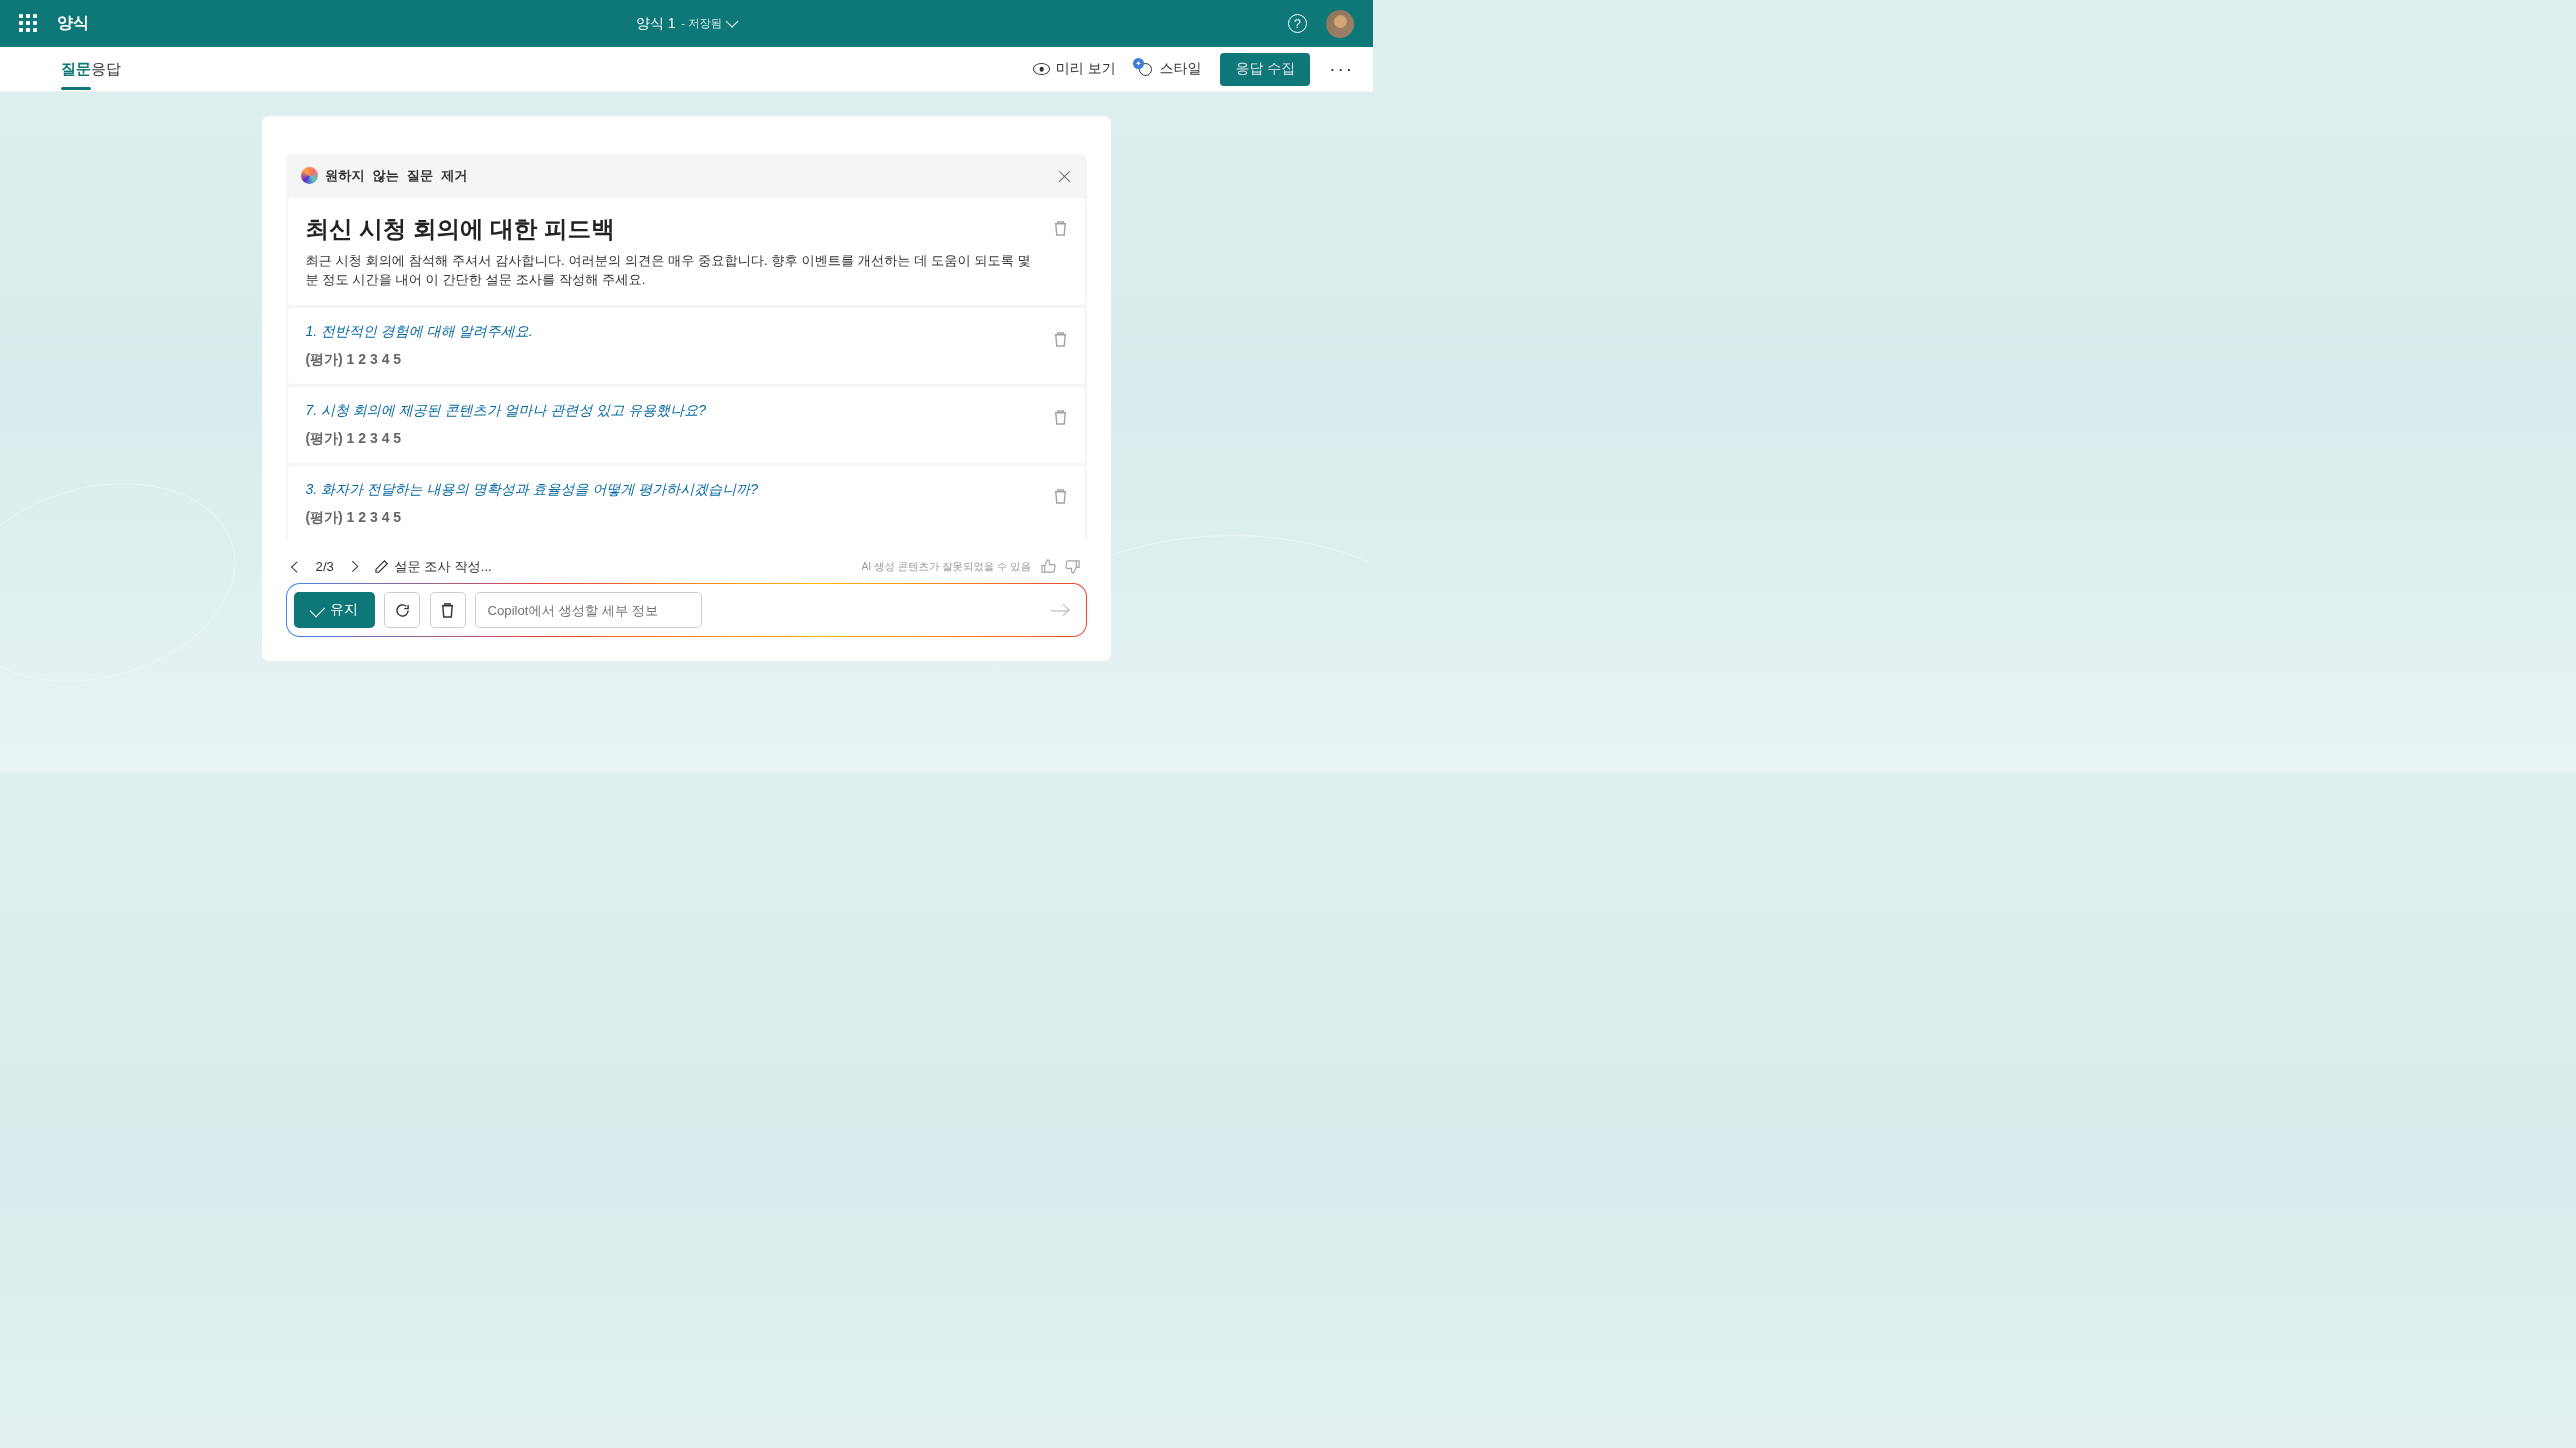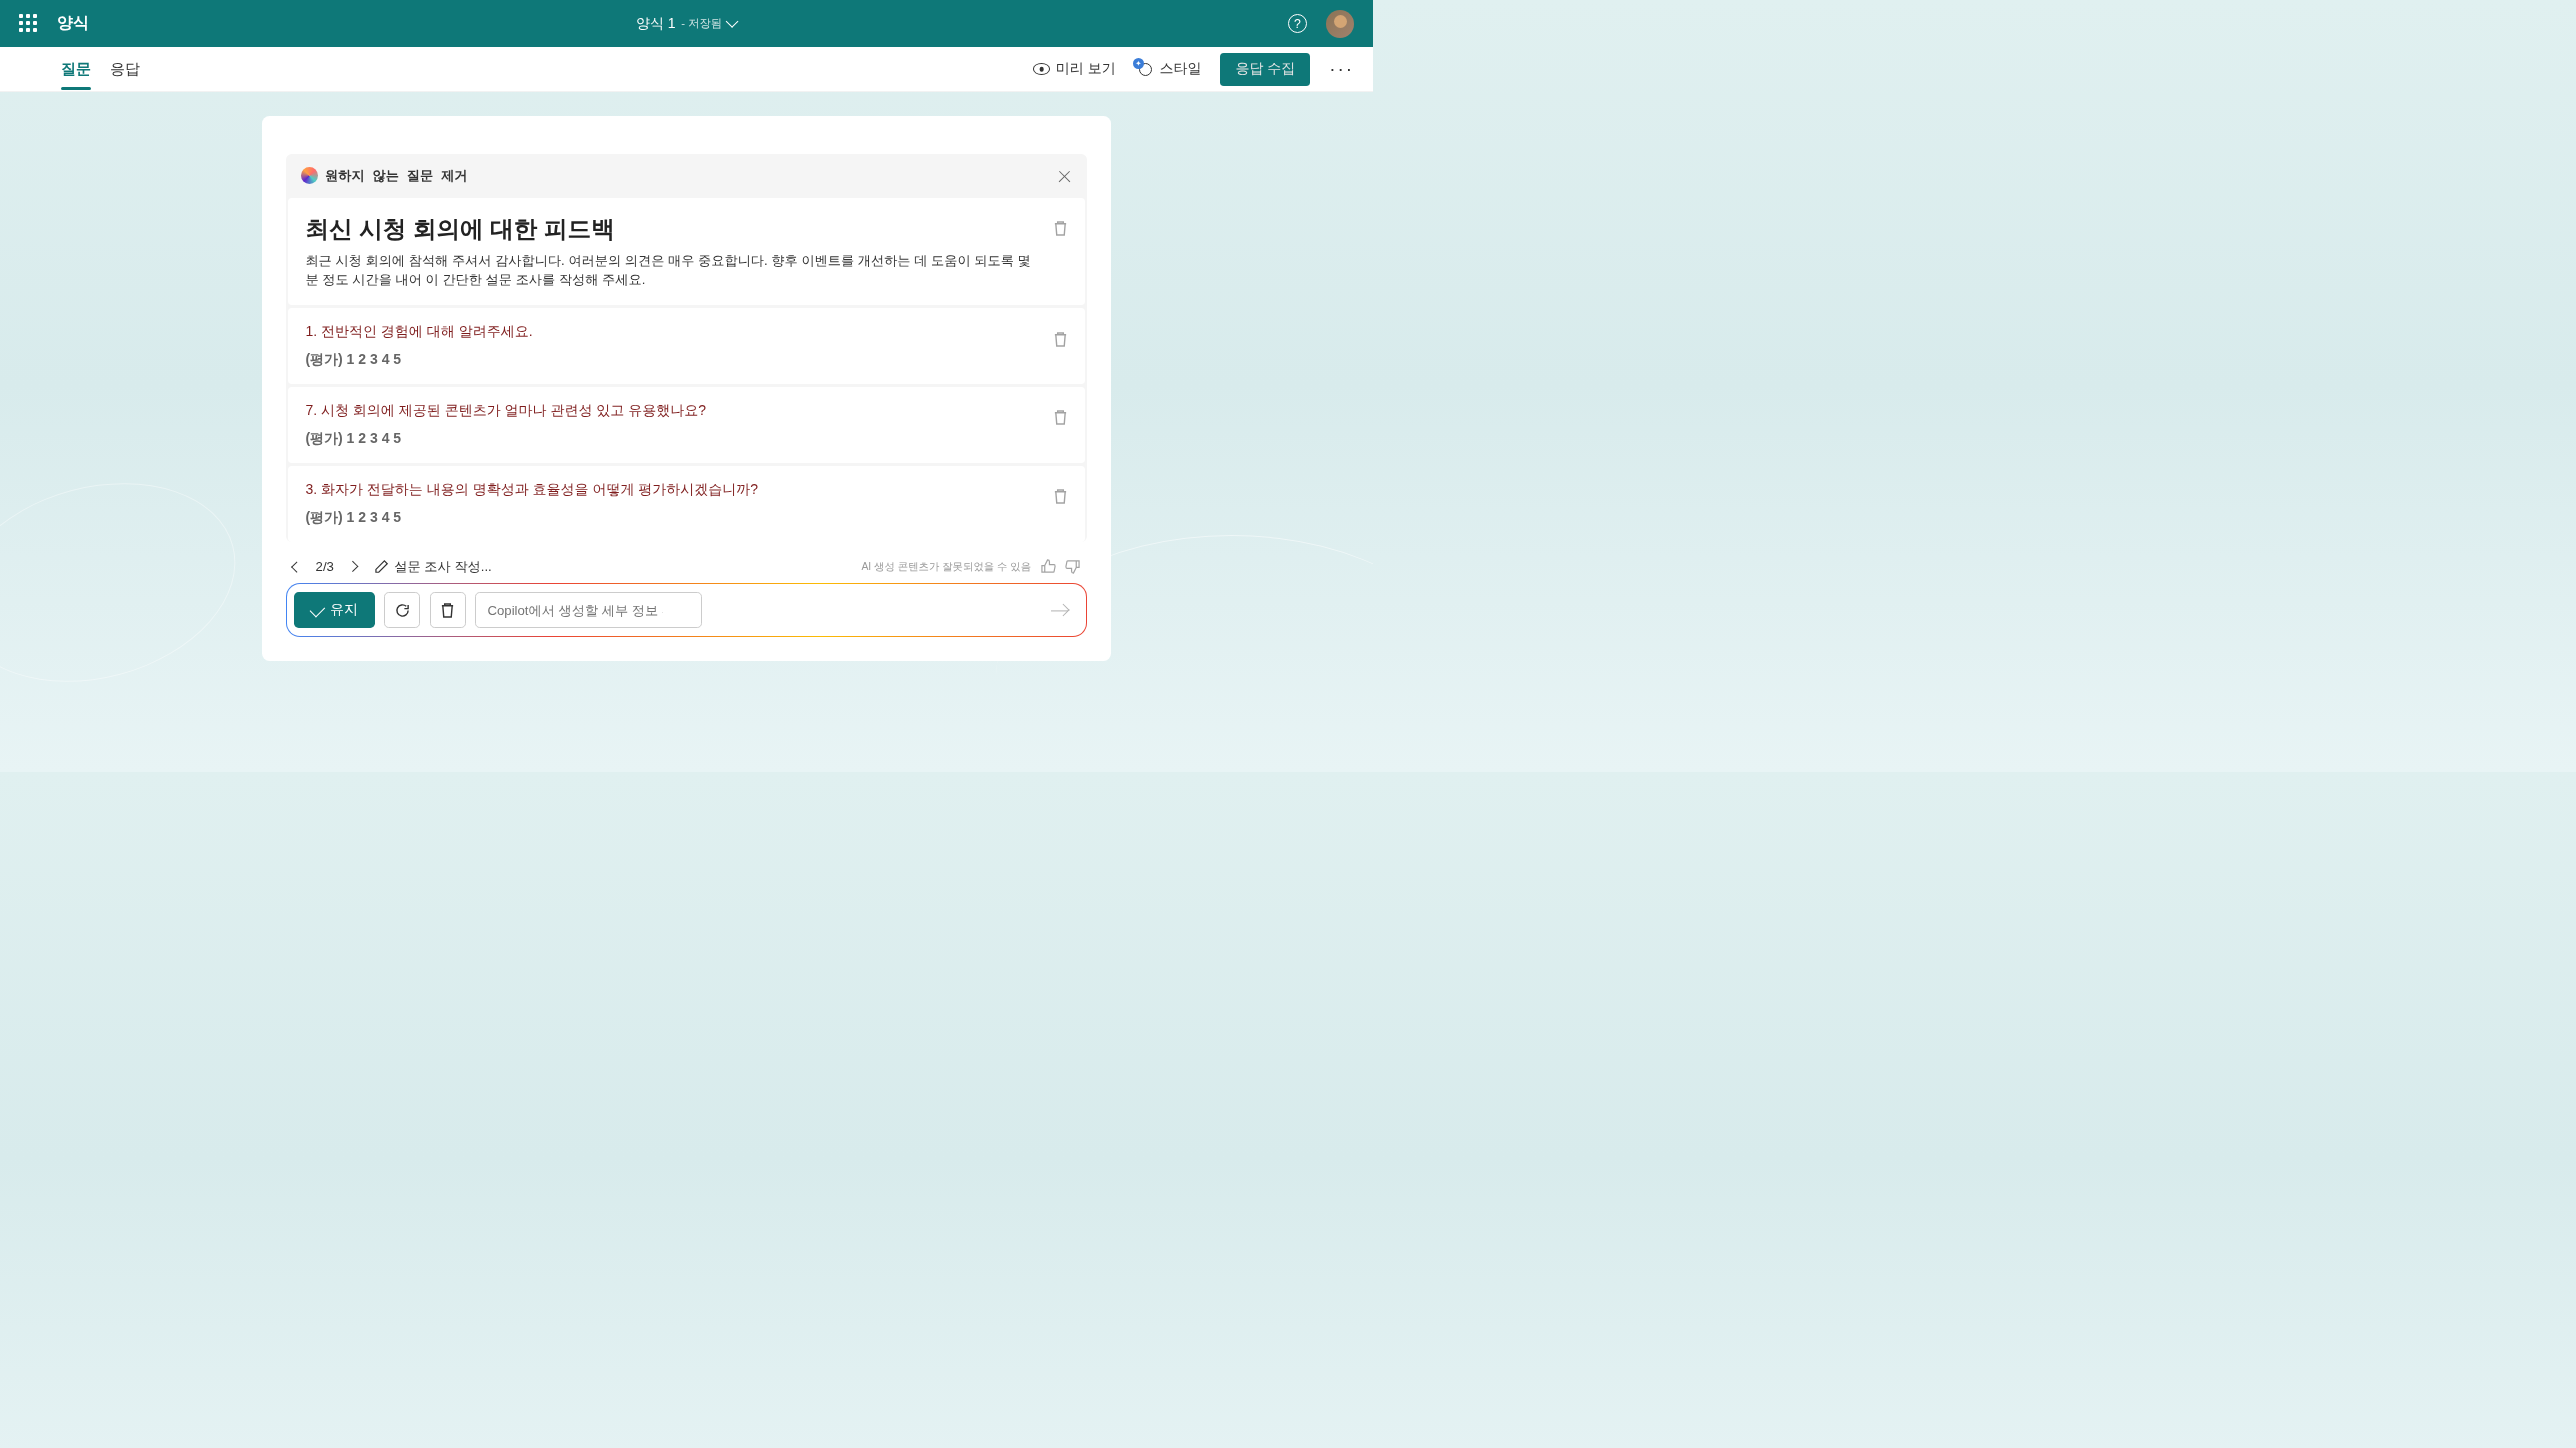--- a/index.html
+++ b/index.html
@@ -148,21 +148,20 @@
       display: flex;
       align-items: center;
       padding: 0 19px;
       border-bottom: 0.9px solid rgba(0,0,0,0.05);
       position: relative;
       z-index: 10;
     }
     
     .tabs {
       display: flex;
-      gap: 19px;
       margin-left: 42px;
     }
     
     .tab {
       padding: 11.3px 0;
       font-size: 15px;
       color: #333;
       cursor: pointer;
       position: relative;
     }
@@ -358,21 +357,22 @@
     }
     
     .form-desc {
       font-size: 13.2px;
       color: #333;
       line-height: 1.5;
     }
     
     .question-text {
       font-size: 14px;
-      color: #7f1d1d;
+      color: #0369a1;
+      font-style: italic;
     }
     
     .question-type {
       font-size: 14px;
       color: #666;
       margin-top: 10px;
       font-weight: bold;
     }
     
     .answer-link {

